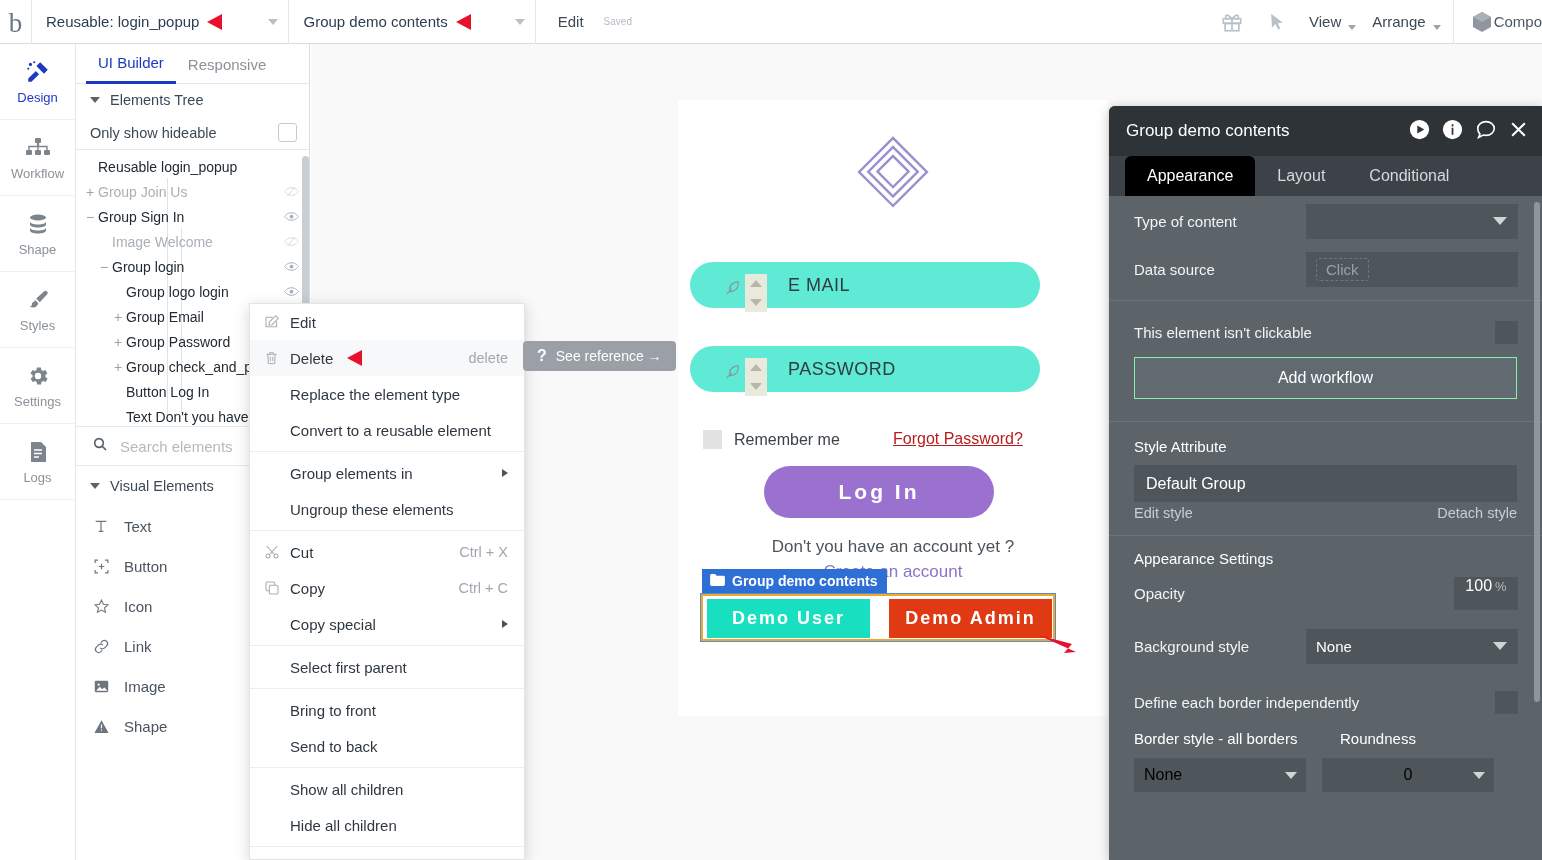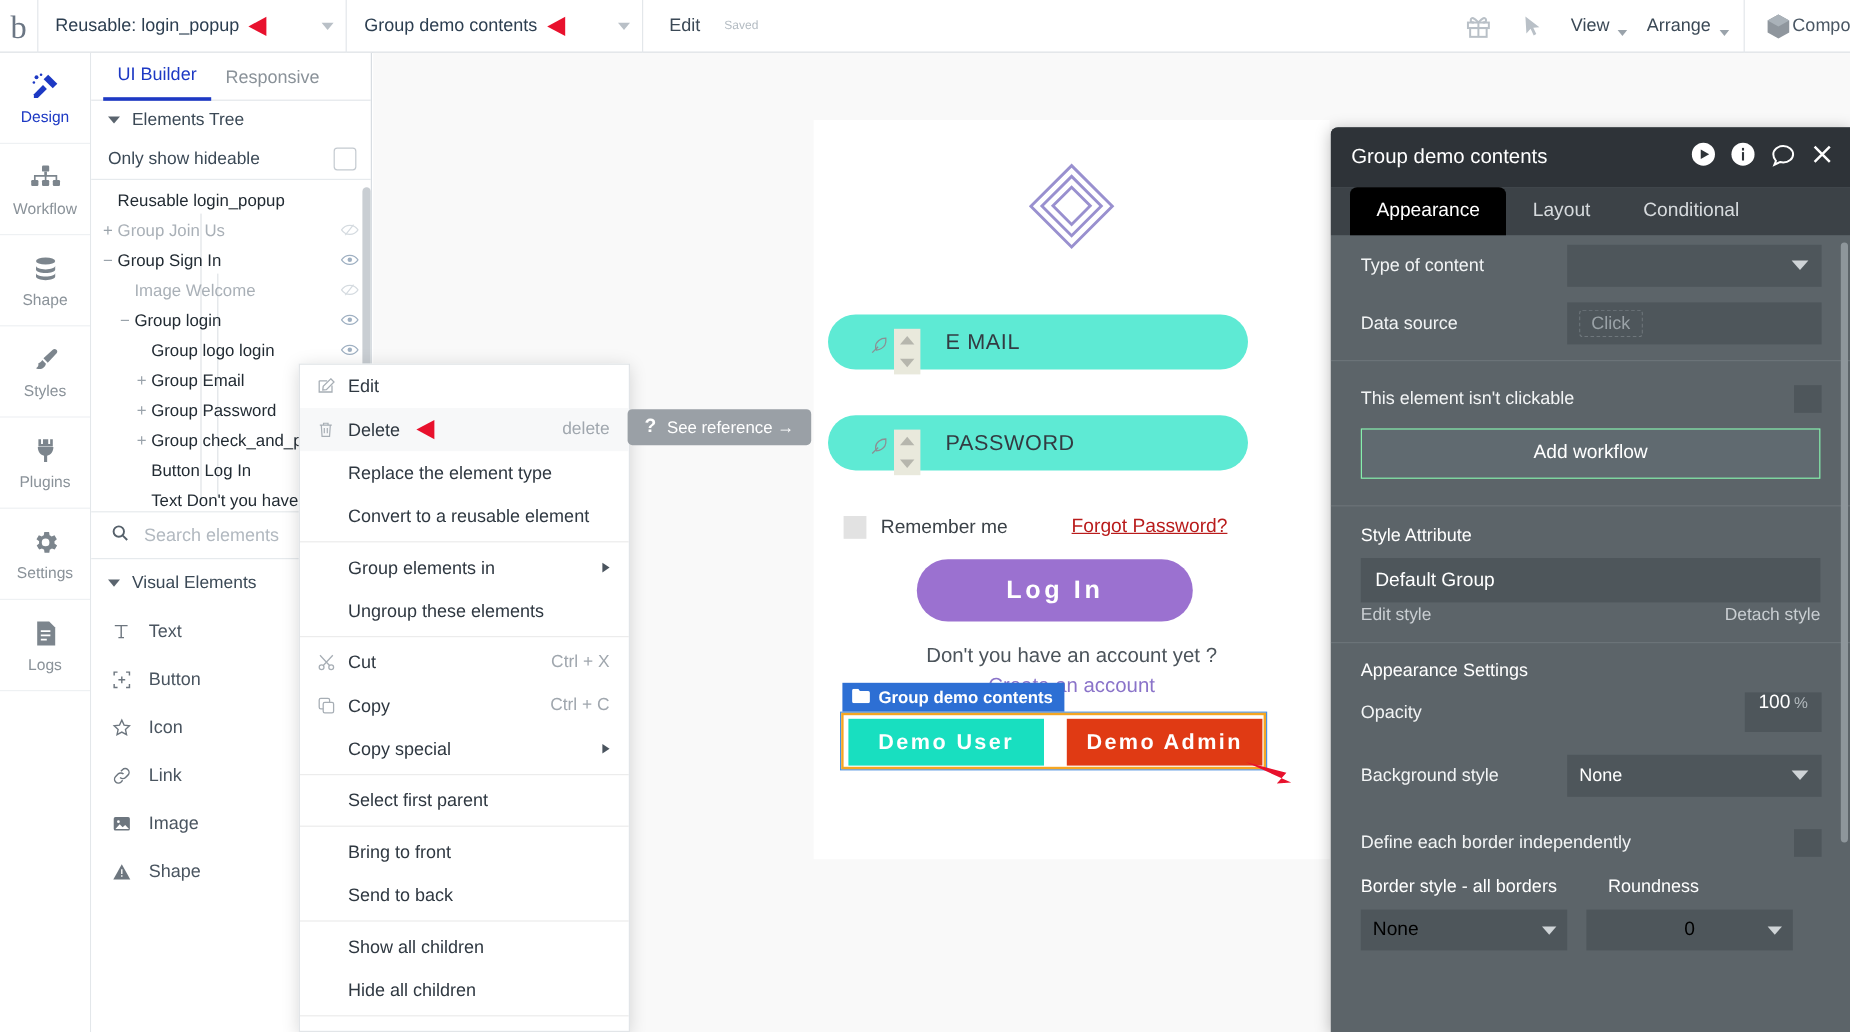--- a/index.html
+++ b/index.html
@@ -347,29 +347,20 @@
     <div class="rail-item">
       <span class="rail-ico">
         <svg width="24" height="24" viewBox="0 0 24 24" fill="currentColor">
           <path d="M21 3.5c-.8-.9-2-1-2.8-.2l-8 7.3 3.6 3.6 7.4-7.9c.8-.8.7-2-.2-2.8z"></path>
           <path d="M9.2 12.1l3.1 3.1c-.6 2.6-2.7 4.4-5.4 4.4-1 0-2-.3-2.9-.8 1.2-.4 2-1.5 2-2.8 0-.4 0-.7-.2-1 1.6-.6 2.9-1.6 3.4-2.9z"></path>
         </svg>
       </span>
       <span class="rl">Styles</span>
     </div>
 
-    <div class="rail-item">
-      <span class="rail-ico">
-        <svg width="22" height="24" viewBox="0 0 22 24" fill="currentColor">
-          <path d="M5 2v6h12V2h-2.2v4h-1.6V2H8.8v4H7.2V2z"></path>
-          <path d="M4.5 8.5h13c0 4.2-2.4 6.6-5.2 7.2V21h-2.6v-5.3C6.9 15.1 4.5 12.7 4.5 8.5z"></path>
-        </svg>
-      </span>
-      <span class="rl">Plugins</span>
-    </div>
 
     <div class="rail-item">
       <span class="rail-ico">
         <svg width="24" height="24" viewBox="0 0 24 24" fill="currentColor">
           <path d="M19.4 13a7.6 7.6 0 000-2l2-1.6-2-3.4-2.4 1a7.7 7.7 0 00-1.7-1l-.4-2.6h-4l-.4 2.6c-.6.2-1.2.6-1.7 1l-2.4-1-2 3.4L6.6 11a7.6 7.6 0 000 2l-2 1.6 2 3.4 2.4-1c.5.4 1.1.8 1.7 1l.4 2.6h4l.4-2.6c.6-.2 1.2-.6 1.7-1l2.4 1 2-3.4zM12 15.2A3.2 3.2 0 1112 8.8a3.2 3.2 0 010 6.4z"></path>
         </svg>
       </span>
       <span class="rl">Settings</span>
     </div>
 

